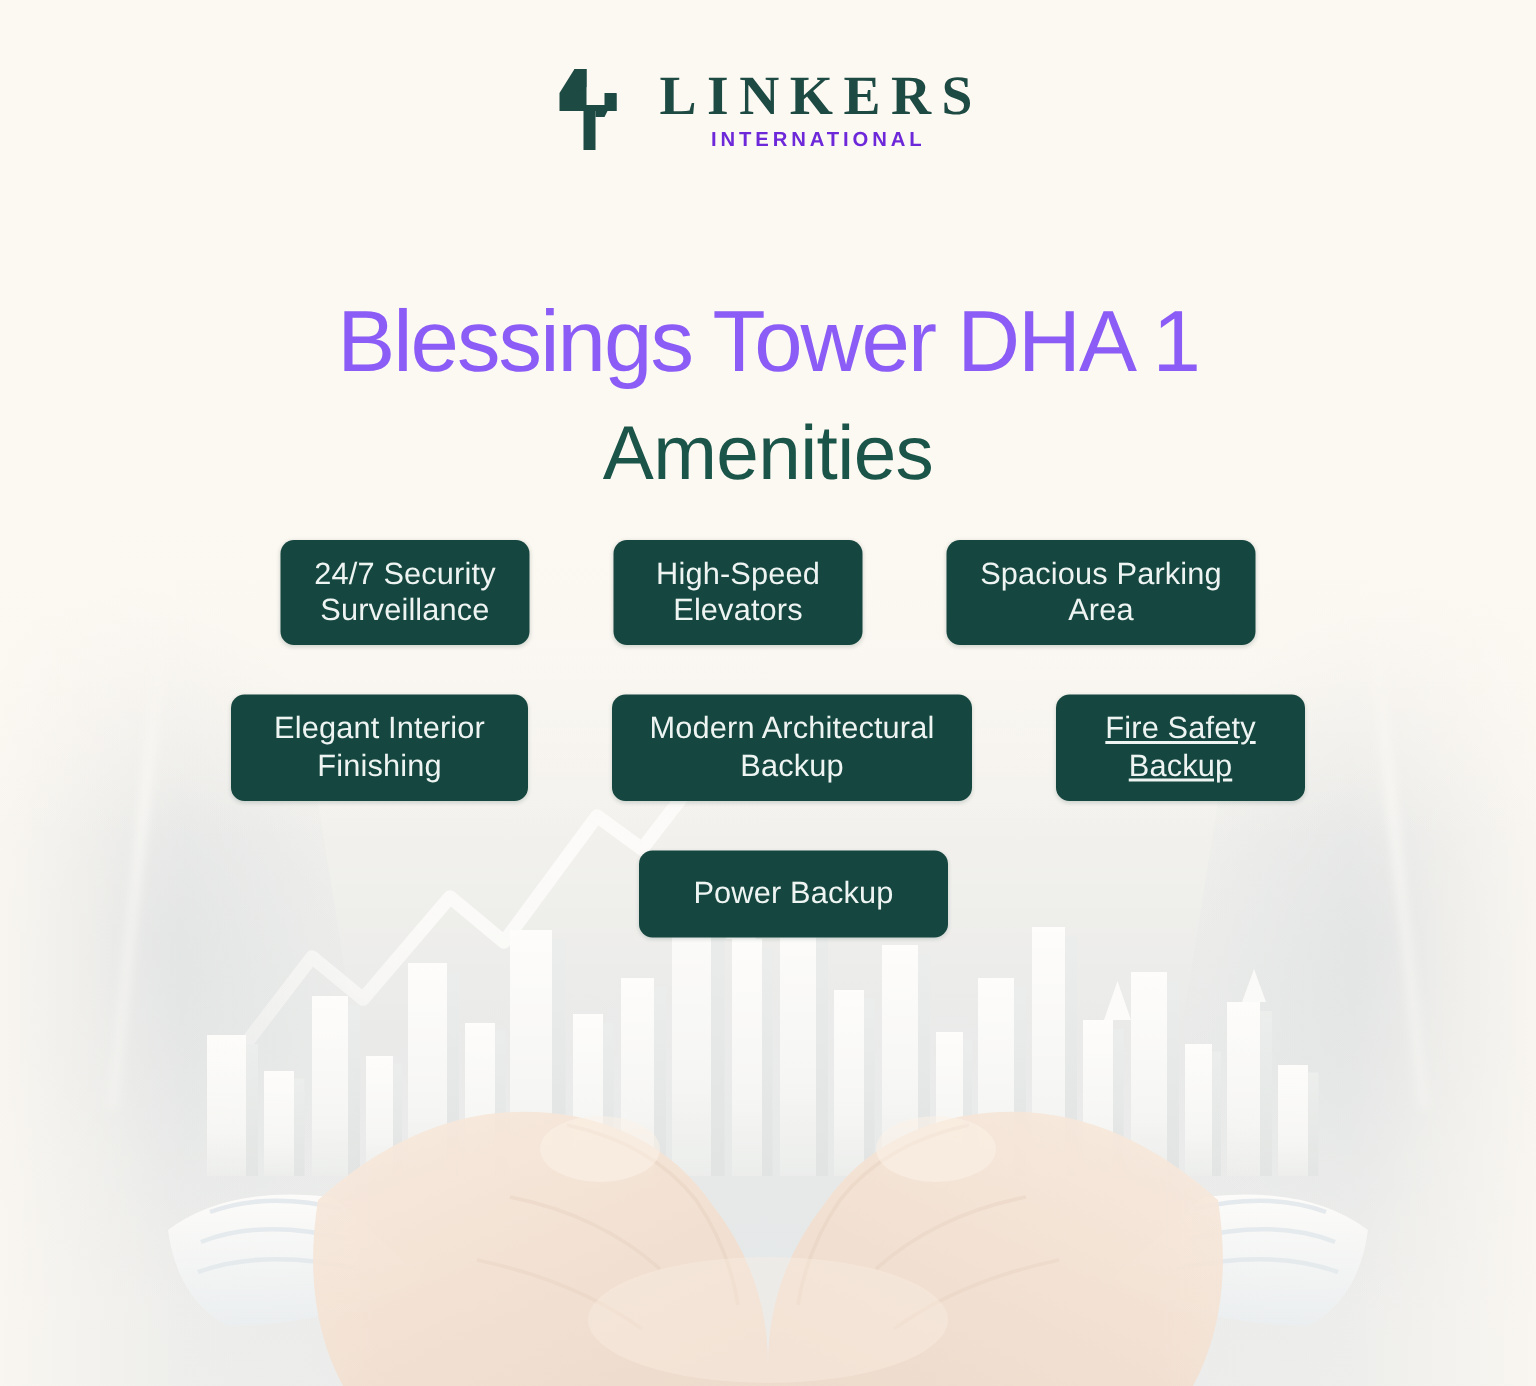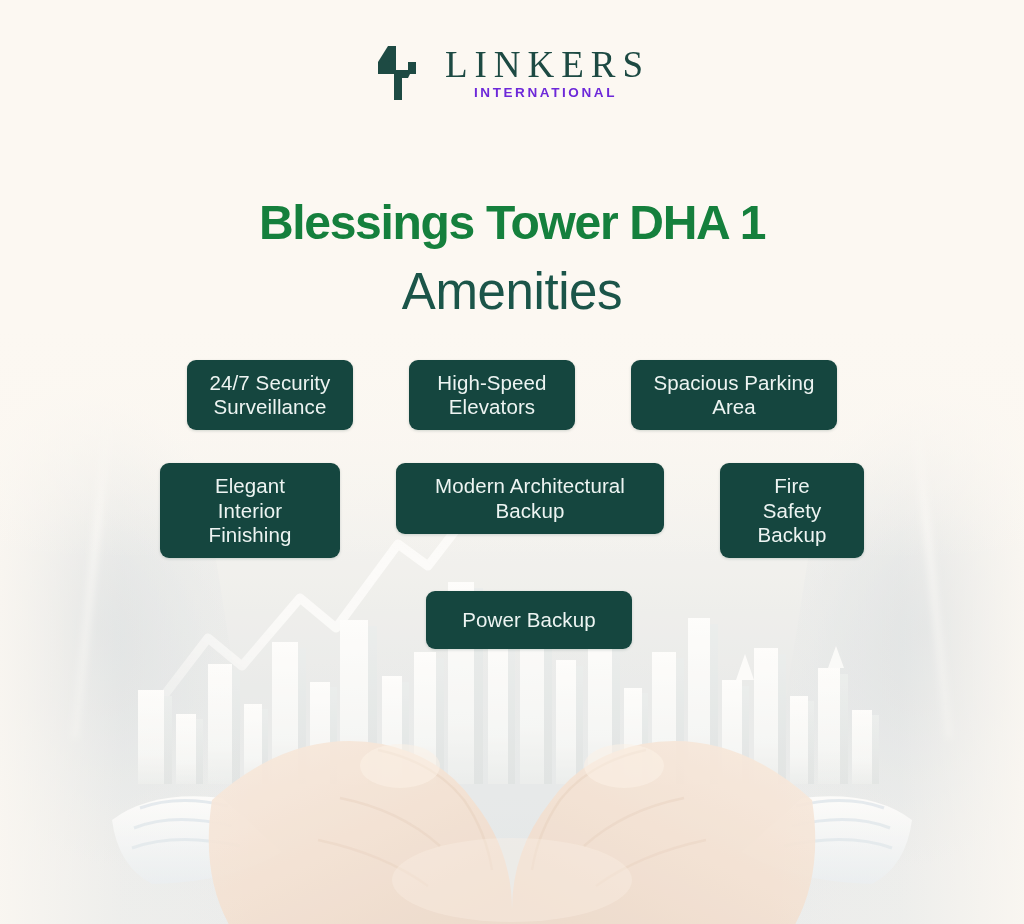--- a/index.html
+++ b/index.html
@@ -172,21 +172,21 @@
     display: flex;
     flex-direction: column;
     align-items: center;
     gap: 3px;
   }
   .brand-name {
     font-size: 37px;
     letter-spacing: 7px;
     color: #1d4a43;
     font-family: "Liberation Serif", serif;
-    font-weight: 400;
+    font-weight: 700;
     line-height: 1;
     padding-left: 7px;
   }
   .brand-sub {
     font-size: 13.5px;
     letter-spacing: 2.6px;
     color: #6d28d9;
     font-weight: 700;
     line-height: 1;
     padding-left: 3px;
@@ -194,23 +194,23 @@
 
   
   .headline {
     position: absolute;
     top: 198px;
     left: 0;
     right: 0;
     text-align: center;
   }
   .headline-main {
-    font-size: 48px;
-    font-weight: 700;
-    color: #15803d;
+    font-size: 58px;
+    font-weight: 400;
+    color: #8b5cf6;
     letter-spacing: -1.3px;
     line-height: 1.04;
     white-space: nowrap;
   }
   .headline-sub {
     margin-top: 17px;
     font-size: 51px;
     font-weight: 400;
     color: #1b5549;
     letter-spacing: -0.4px;
@@ -248,23 +248,23 @@
     line-height: 1.18;
     letter-spacing: 0.1px;
     box-shadow: 0 1px 3px rgba(20,60,52,0.18);
     cursor: pointer;
   }
   .badge span { display: block; }
 
   .badge.w-sec  { width: 166px; }
   .badge.w-park { width: 206px; }
   .badge.w-elev { width: 166px; }
-  .badge.w-int  { width: 180px; }
-  .badge.w-mod  { width: 268px; }
-  .badge.w-fire { width: 144px; }
+  .badge.w-int  { width: 198px; }
+  .badge.w-mod  { width: 240px; }
+  .badge.w-fire { width: 166px; text-decoration: underline; }
   .badge.w-pow  { width: 206px; margin-left: 34px; }
 
   .row-single { margin-top: 0; }
 </style>
 </head>
 <body>
 
 <div id="poster">
 
   <div class="photo-layer">

